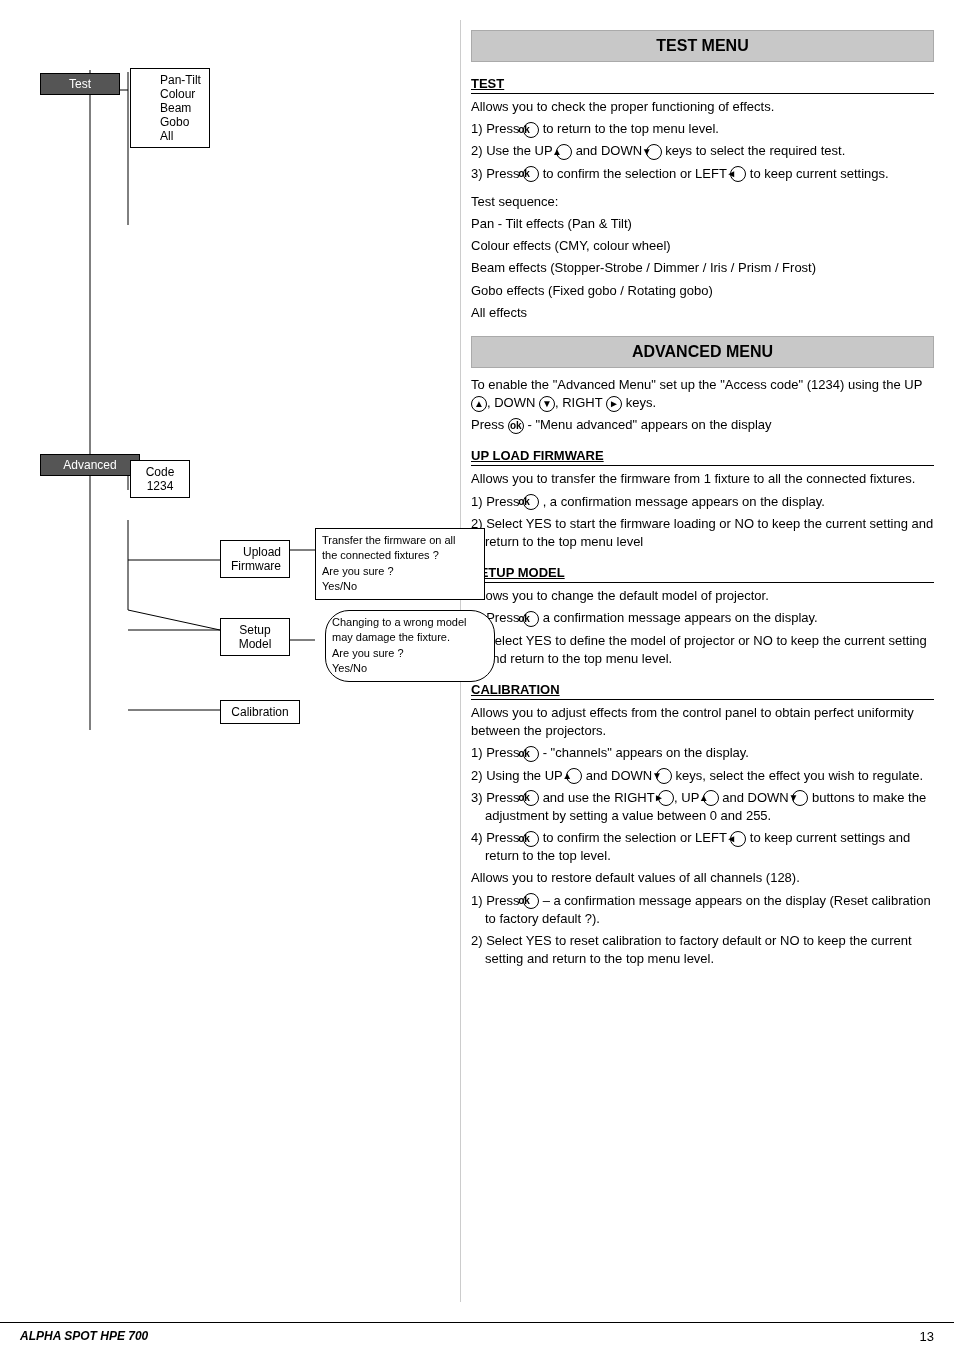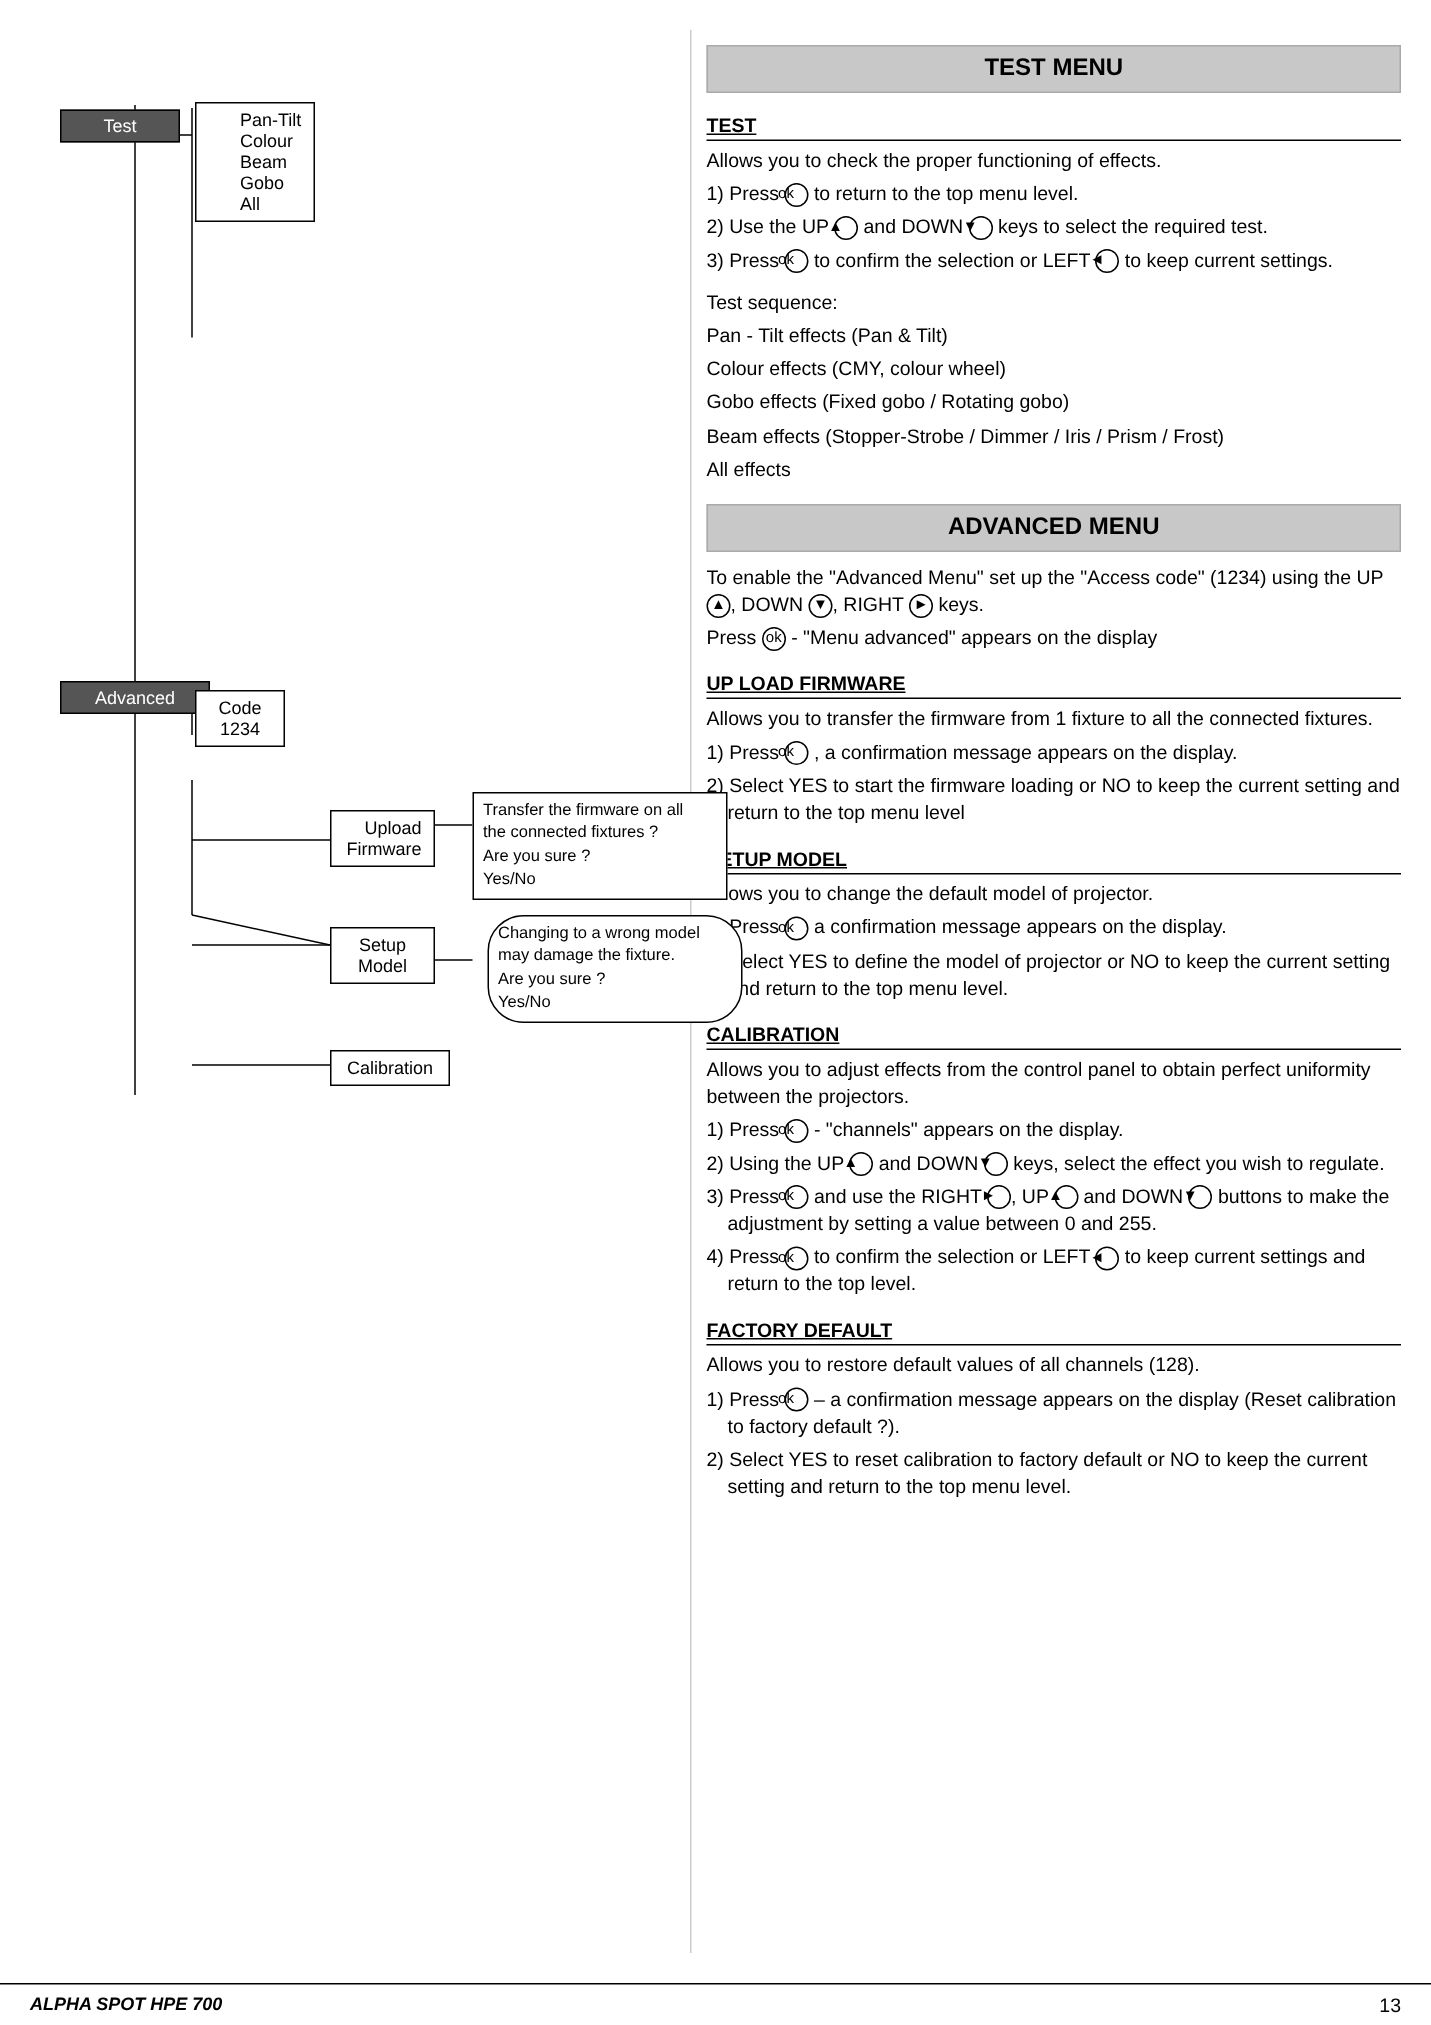--- a/index.html
+++ b/index.html
@@ -101,21 +101,21 @@
     
     .btn-symbol {
       display: inline-block;
       border: 1px solid #000;
       border-radius: 50%;
       width: 16px;
       height: 16px;
       text-align: center;
       line-height: 14px;
       font-size: 10px;
-      font-weight: normal;
+      font-weight: bold;
       vertical-align: middle;
     }
 
     
     .diagram {
       position: relative;
       width: 420px;
       height: 1200px;
     }
 
@@ -257,22 +257,22 @@
 
         <div class="subsection-title">TEST</div>
         <p>Allows you to check the proper functioning of effects.</p>
         <p class="item">1)  Press <span class="btn-symbol">ok</span> to return to the top menu level.</p>
         <p class="item">2)  Use the UP <span class="btn-symbol">▲</span> and DOWN <span class="btn-symbol">▼</span> keys to select the required test.</p>
         <p class="item">3)  Press <span class="btn-symbol">ok</span> to confirm the selection or LEFT <span class="btn-symbol">◄</span> to keep current settings.</p>
 
         <p style="margin-top:10px;">Test sequence:</p>
         <p>Pan - Tilt effects (Pan &amp; Tilt)</p>
         <p>Colour effects (CMY, colour wheel)</p>
+        <p>Beam effects (Stopper-Strobe / Dimmer / Iris / Prism / Frost)</p>
         <p>Gobo effects (Fixed gobo / Rotating gobo)</p>
-        <p>Beam effects (Stopper-Strobe / Dimmer / Iris / Prism / Frost)</p>
         <p>All effects</p>
       </div>
 
       <div class="section-block">
         <div class="section-title">ADVANCED MENU</div>
 
         <p style="margin-bottom:4px;">To enable the "Advanced Menu" set up the "Access code" (1234) using the UP <span class="btn-symbol">▲</span>, DOWN <span class="btn-symbol">▼</span>, RIGHT <span class="btn-symbol">►</span> keys.</p>
         <p style="margin-bottom:10px;">Press <span class="btn-symbol">ok</span> - "Menu advanced" appears on the display</p>
 
         <div class="subsection-title">UP LOAD FIRMWARE</div>
@@ -285,21 +285,20 @@
         <p class="item">1)  Press <span class="btn-symbol">ok</span> a confirmation message appears on the display.</p>
         <p class="item">2)  Select YES to define the model of projector or NO to keep the current setting and return to the top menu level.</p>
 
         <div class="subsection-title">CALIBRATION</div>
         <p>Allows you to adjust effects from the control panel to obtain perfect uniformity between the projectors.</p>
         <p class="item">1)  Press <span class="btn-symbol">ok</span> - "channels" appears on the display.</p>
         <p class="item">2)  Using the UP <span class="btn-symbol">▲</span> and DOWN <span class="btn-symbol">▼</span> keys, select the effect you wish to regulate.</p>
         <p class="item">3)  Press <span class="btn-symbol">ok</span> and use the RIGHT <span class="btn-symbol">►</span>, UP <span class="btn-symbol">▲</span> and DOWN <span class="btn-symbol">▼</span> buttons to make the adjustment by setting a value between 0 and 255.</p>
         <p class="item">4)  Press <span class="btn-symbol">ok</span> to confirm the selection or LEFT <span class="btn-symbol">◄</span> to keep current settings and return to the top level.</p>
 
-        <div class="subsection-title">FACTORY DEFAULT</div>
         <p>Allows you to restore default values of all channels (128).</p>
         <p class="item">1)  Press <span class="btn-symbol">ok</span> – a confirmation message appears on the display (Reset calibration to factory default ?).</p>
         <p class="item">2)  Select YES to reset calibration to factory default or NO to keep the current setting and return to the top menu level.</p>
       </div>
 
     </div>
   </div>
 
   <div class="footer">
     <span class="footer-brand">ALPHA SPOT HPE 700</span>

